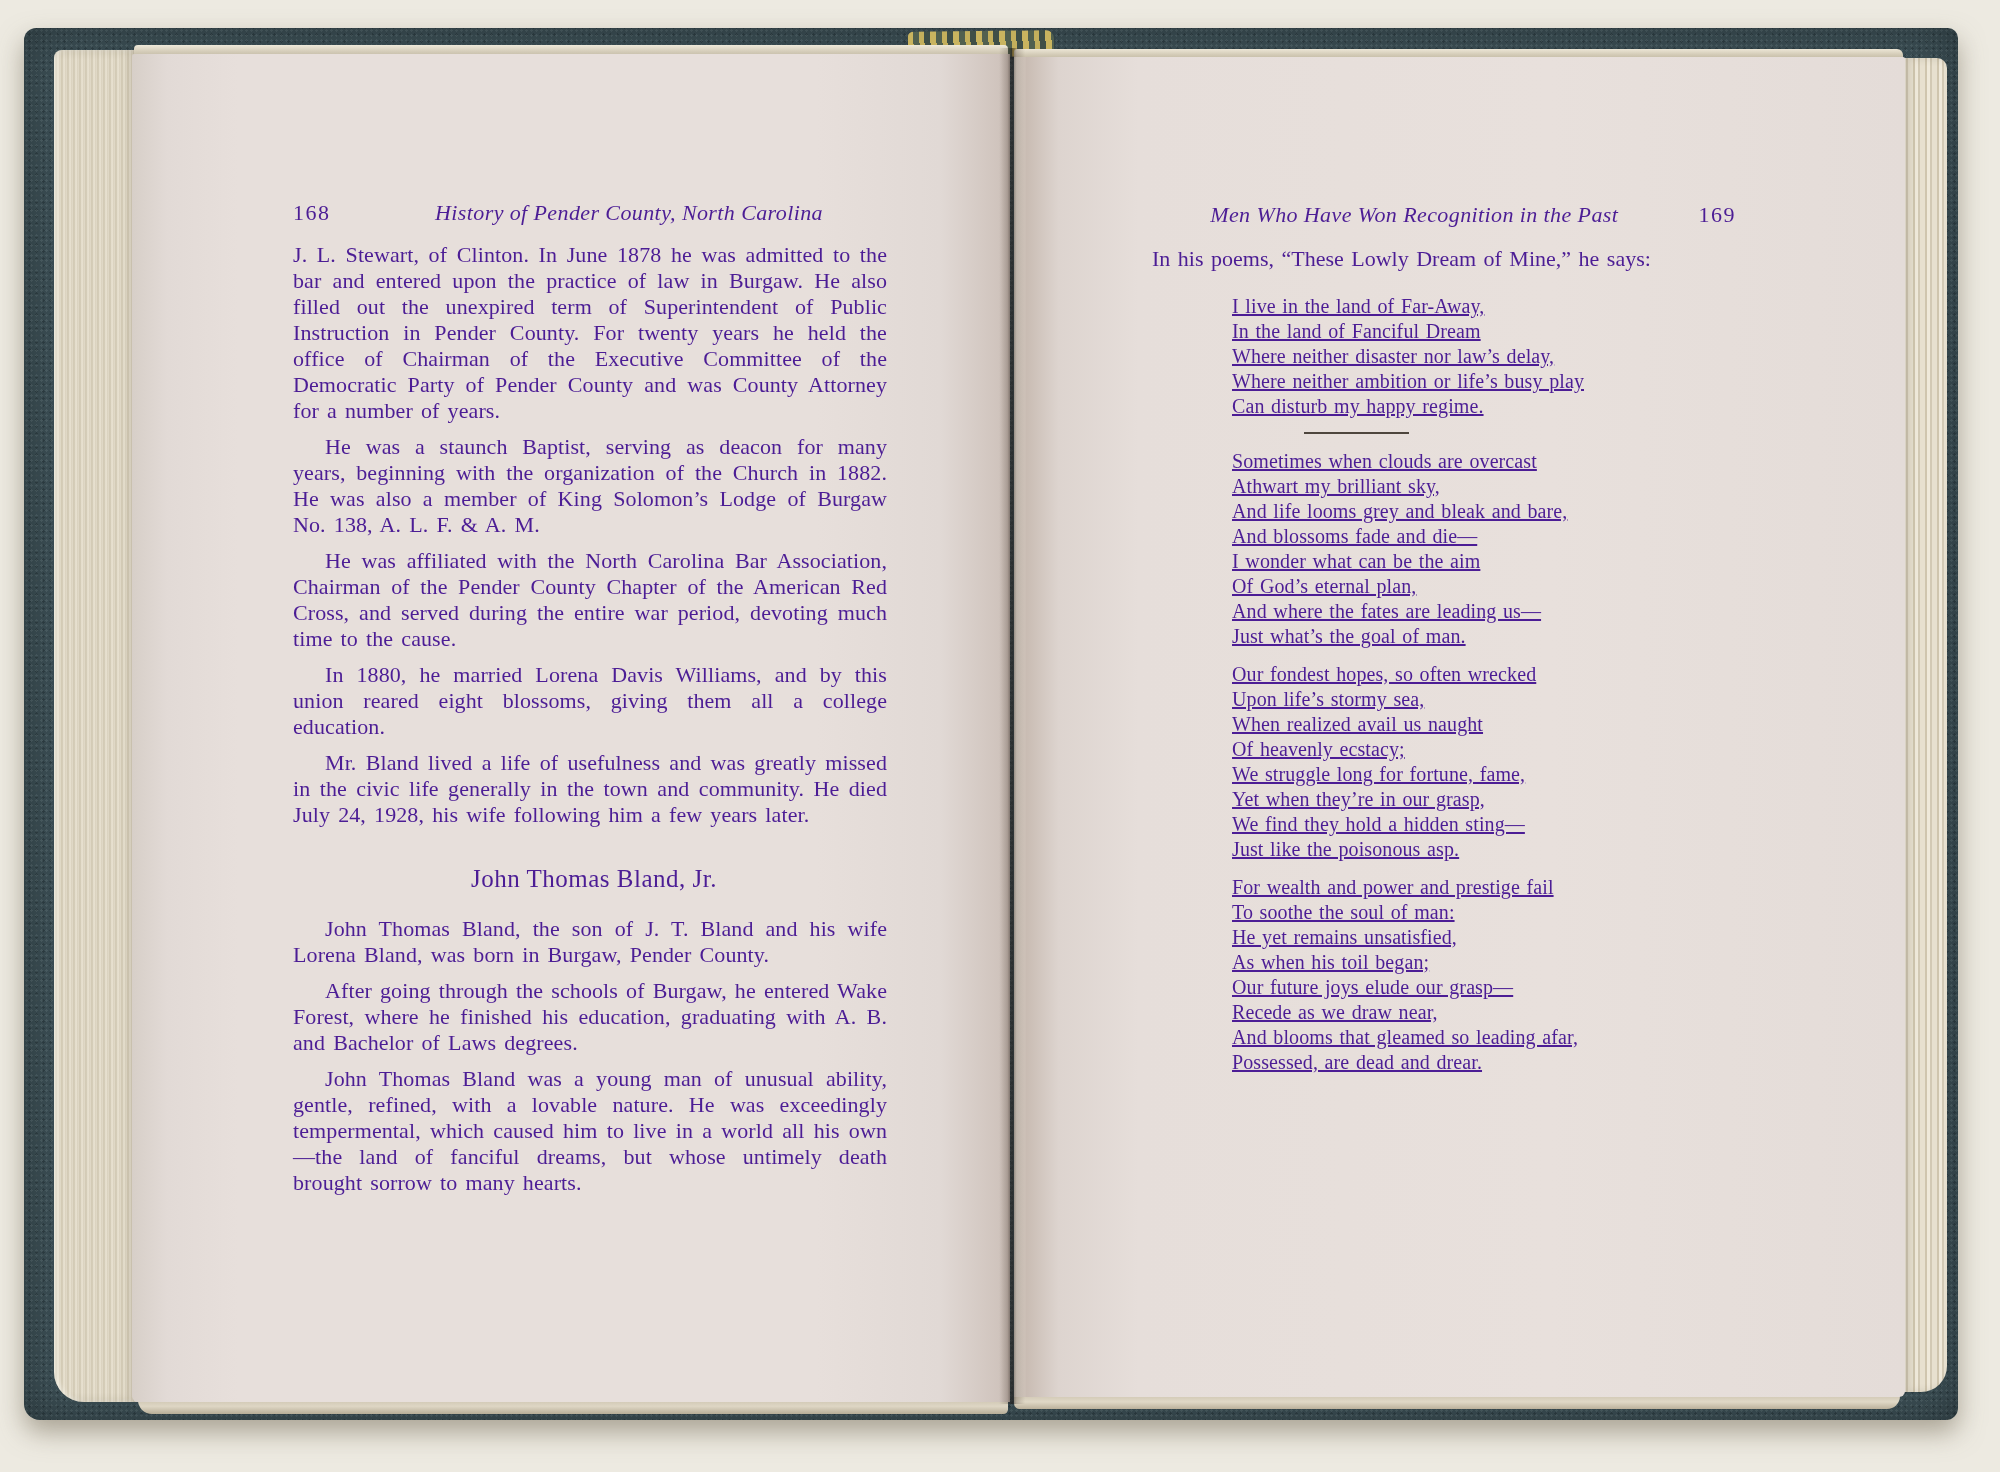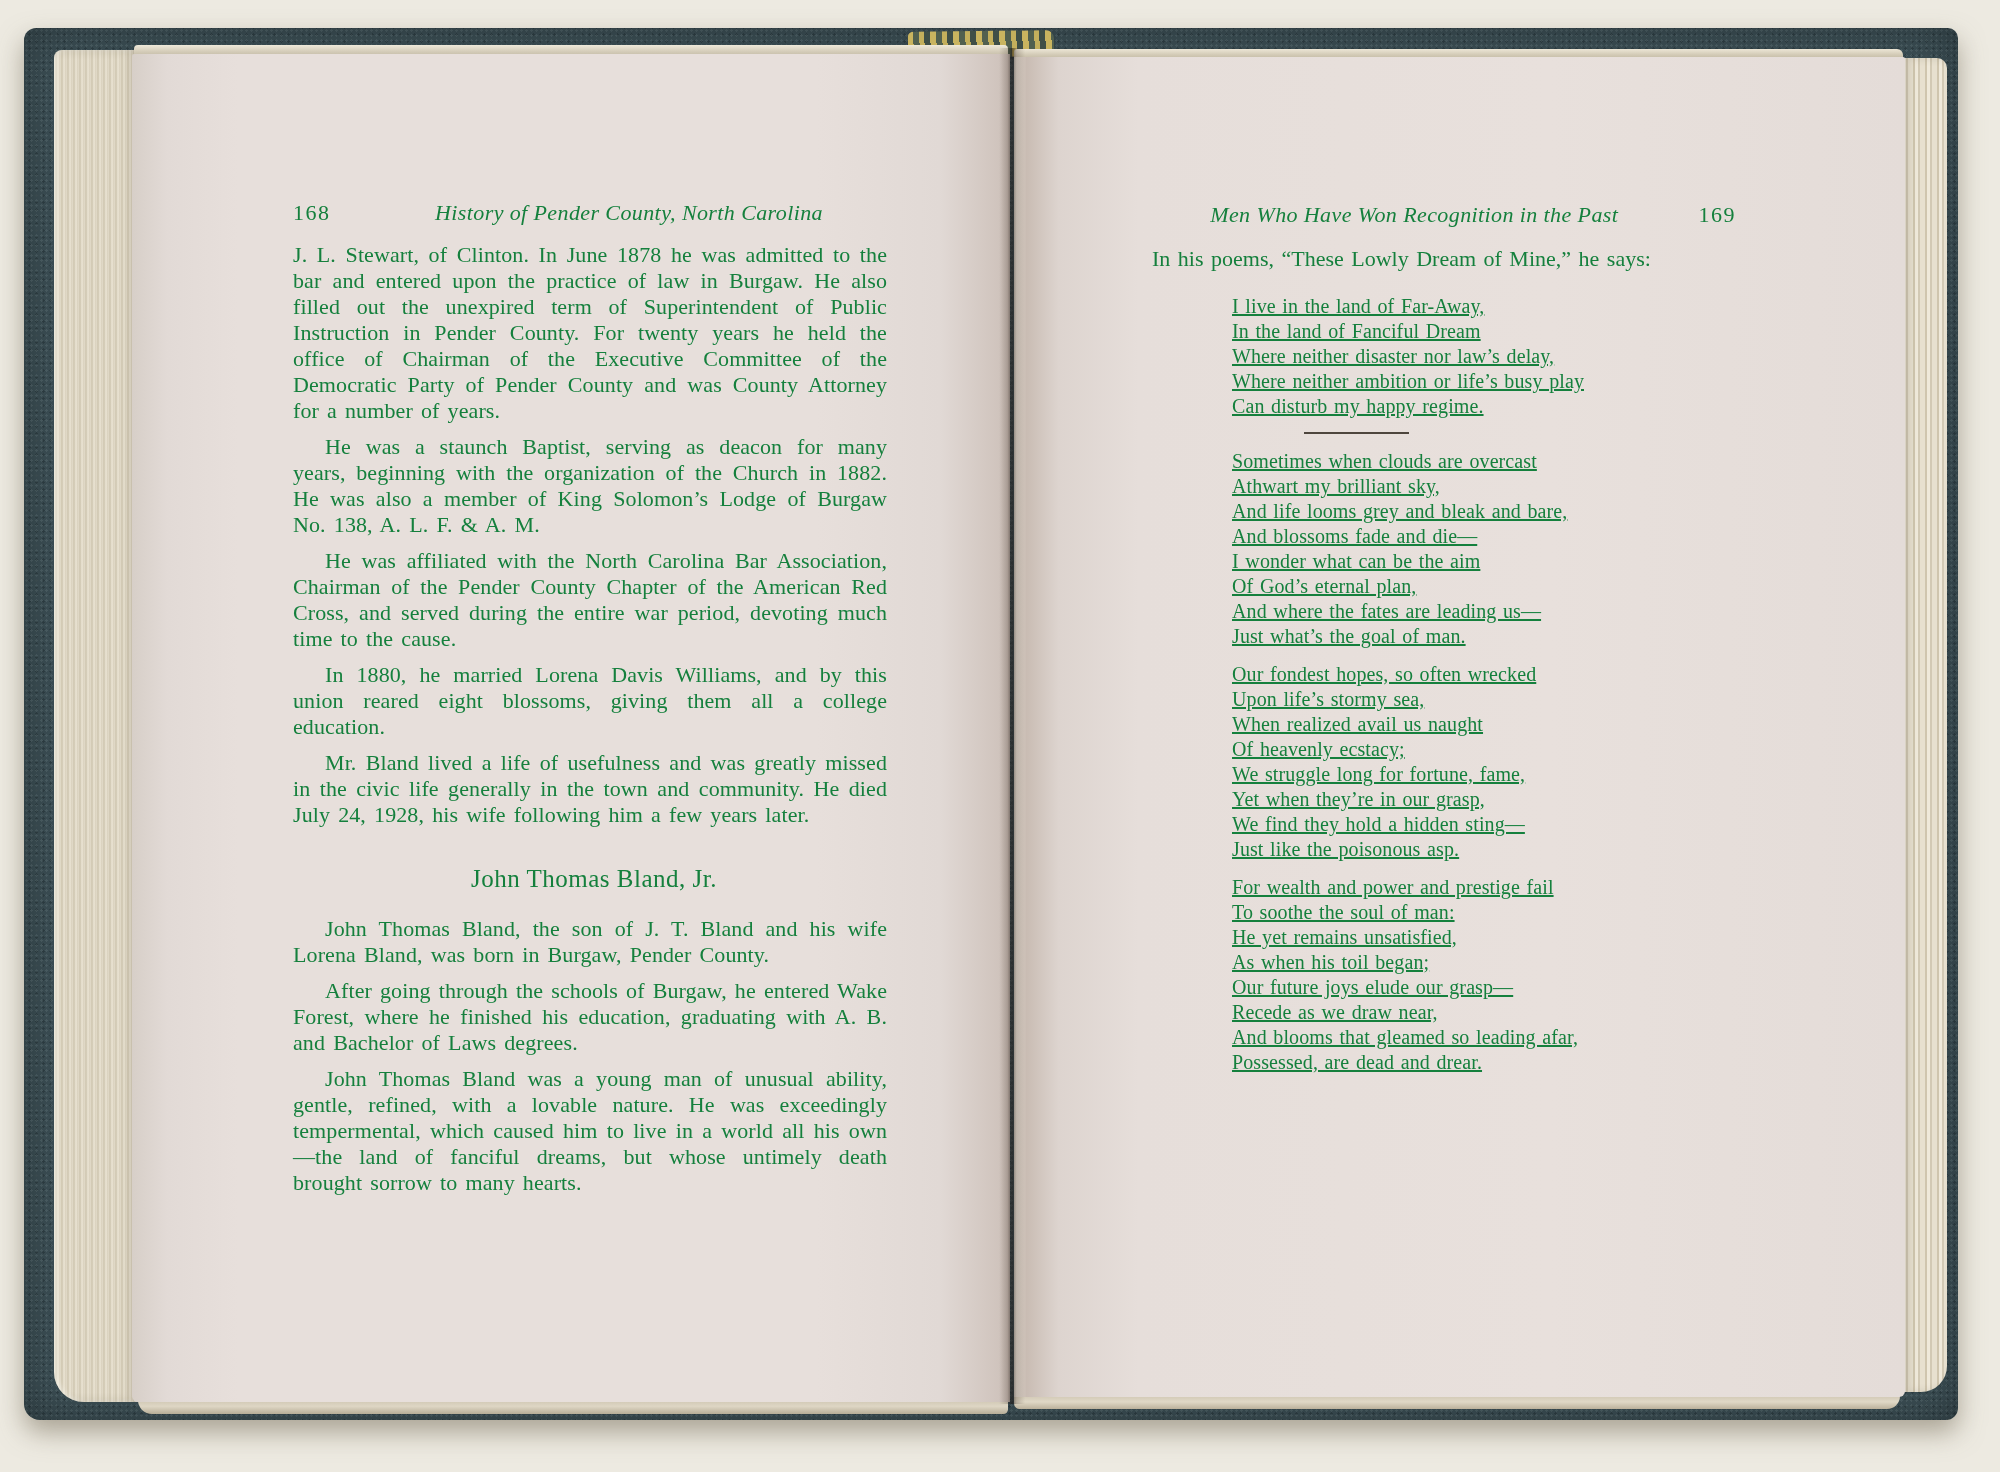--- a/index.html
+++ b/index.html
@@ -87,21 +87,21 @@
   }
   .gutter-shadow {
     position:absolute; left:999px; top:48px; width:26px; height:1356px;
     background:linear-gradient(90deg,
       rgba(60,45,35,0) 0%, rgba(60,45,35,0.20) 32%,
       rgba(25,16,12,0.55) 50%, rgba(60,45,35,0.22) 68%, rgba(60,45,35,0) 100%);
     pointer-events:none;
   }
 
   
-  .text-col { position:absolute; color:#15803d; }
+  .text-col { position:absolute; color:#4c1d95; }
   .text-left  { left:293px; top:200px; width:602px; font-size:22px; line-height:26px; }
   .text-right { left:1152px; top:202px; width:584px; font-size:22px; line-height:26px; }
 
   .page-header { display:flex; align-items:baseline; }
   .page-header .running-title { flex:1; text-align:center; font-style:italic; letter-spacing:0.4px; }
   .page-header .page-num { letter-spacing:1.5px; }
   .page-header.left-head .page-num { width:70px; text-align:left; }
   .page-header.right-head .page-num { margin-left:22px; text-align:center; }
 
   .body-copy { margin-top:16px; }

